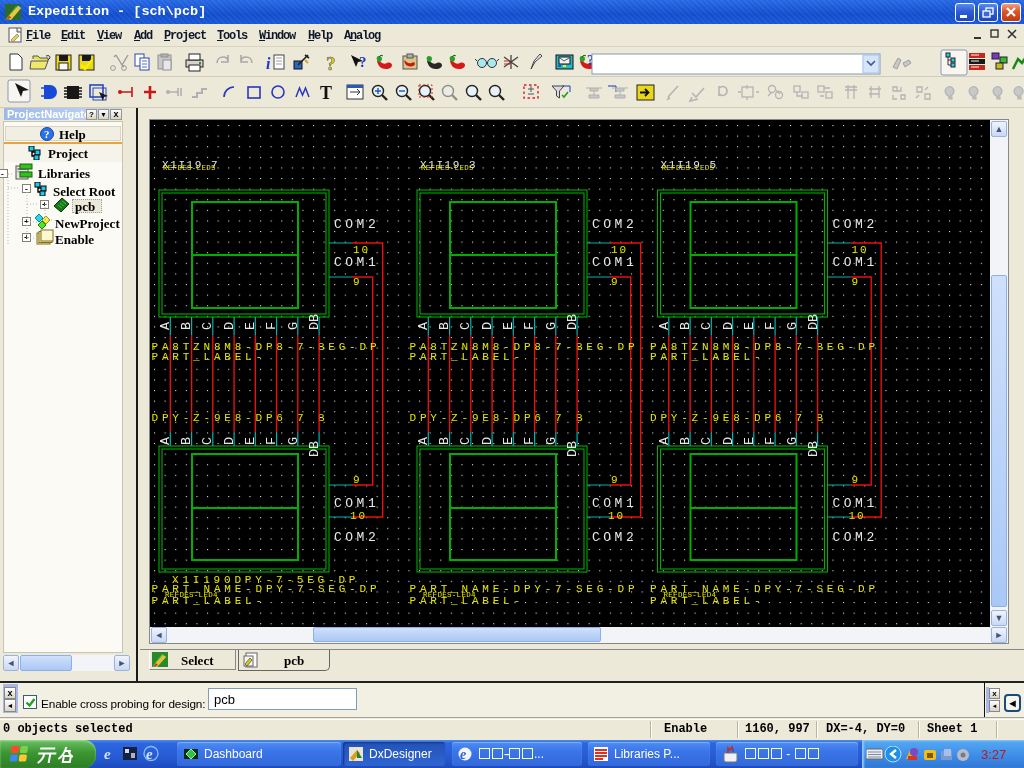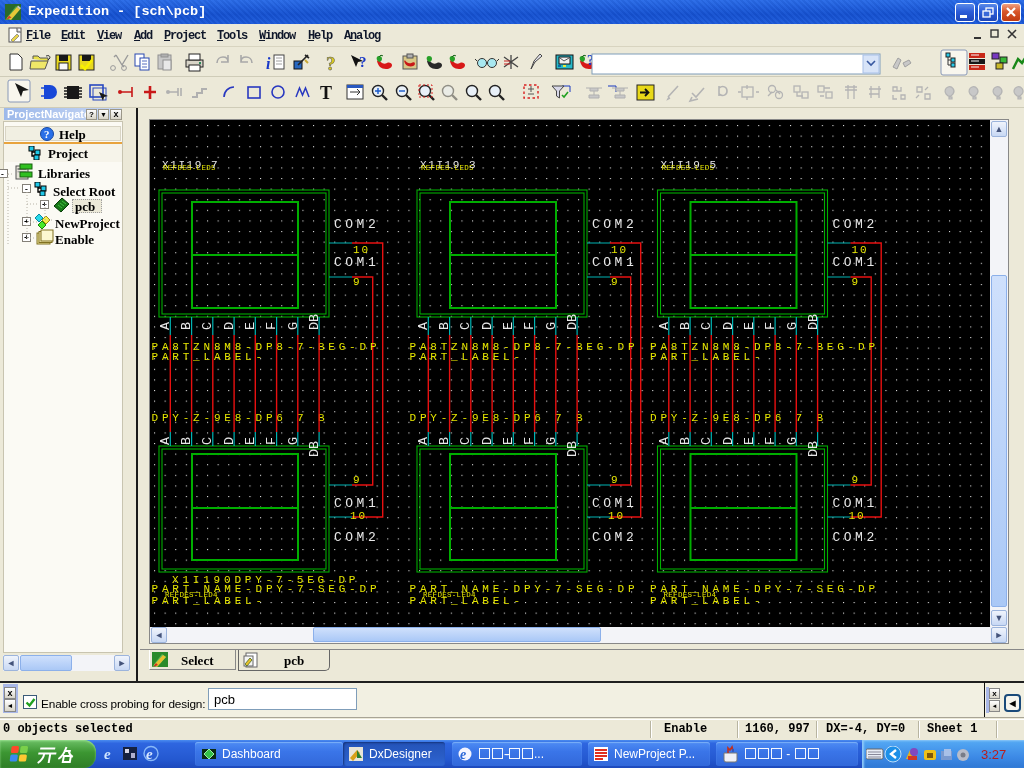--- a/index.html
+++ b/index.html
@@ -571,21 +571,21 @@
  </g>
 </svg>
 <svg class="abs" style="left:102px;top:745px" width="70" height="19" viewBox="0 0 70 19">
  <text x="2" y="14" font-family="Liberation Serif" font-style="italic" font-weight="bold" font-size="15" fill="#cfe4ff">e</text>
  <rect x="21" y="2" width="14" height="13" fill="#16213f"></rect>
  <rect x="23" y="4" width="4" height="4" fill="#d8d8e8"></rect>
     <rect x="29" y="8" width="4" height="5" fill="#b0b0cc"></rect>
  <text x="44" y="14" font-family="Liberation Serif" font-style="italic" font-weight="bold" font-size="15" fill="#d8e8ff">e</text>
  <circle cx="49" cy="8.5" r="7" fill="none" stroke="#88b8f8" stroke-width="1.4"></circle>
 </svg>
-<div class="taskbtn" style="left:195px;width:148px">
+<div class="taskbtn" style="left:177px;width:164px">
  <svg style="position:absolute;left:6px;top:4px" width="16" height="16" viewBox="0 0 16 16">
   <rect x="1" y="3" width="14" height="10" fill="#0a2a12"></rect>
   <path d="M8 3l5 5-5 5-5-5z" fill="#35c048" stroke="#9af0a8" stroke-width="1"></path>
  </svg>
  <span style="margin-left:27px">Dashboard</span></div>
 <div class="taskbtn pressed" style="left:343px;width:102px">
  <svg style="position:absolute;left:5px;top:4px" width="16" height="16" viewBox="0 0 16 16">
   <rect x="1" y="1" width="14" height="14" fill="#e8e4d8"></rect>
   <path d="M2 12l7-8 3 3-7 8z" fill="#d8a018"></path>
       <path d="M9 4l5 8h-5z" fill="#2a8030"></path>
@@ -595,21 +595,21 @@
  <svg style="position:absolute;left:5px;top:4px" width="16" height="16" viewBox="0 0 16 16">
   <circle cx="8" cy="8" r="6.5" fill="#f4f4ff"></circle>
   <text x="3" y="13" font-family="Liberation Serif" font-weight="bold" font-style="italic" font-size="14" fill="#2a66d8">e</text>
  </svg>
  <span style="margin-left:26px"><span class="cjk"></span><span class="cjk"></span><span style="letter-spacing:-2px">--</span><span class="cjk"></span><span class="cjk"></span>...</span></div>
 <div class="taskbtn" style="left:588px;width:122px">
  <svg style="position:absolute;left:5px;top:4px" width="16" height="16" viewBox="0 0 16 16">
   <rect x="1" y="1" width="14" height="14" fill="#fff"></rect>
   <path d="M2 4h12M2 7h12M2 10h12M2 13h8" stroke="#e03020" stroke-width="2"></path>
  </svg>
- <span style="margin-left:26px">NewProject P...</span></div>
+ <span style="margin-left:26px">Libraries P...</span></div>
 <div class="taskbtn" style="left:716px;width:142px">
  <svg style="position:absolute;left:6px;top:3px" width="17" height="18" viewBox="0 0 17 18">
   <path d="M2 8h13v7a2 2 0 0 1-2 2H4a2 2 0 0 1-2-2z" fill="#f0f0f6" stroke="#777"></path>
   <path d="M6 8V3l2 2 2-3 1 4" stroke="#c03020" stroke-width="1.6" fill="none"></path>
   <path d="M11 7V4" stroke="#2858c8" stroke-width="1.6"></path>
  </svg>
  <span style="margin-left:28px"><span class="cjk"></span><span class="cjk"></span><span class="cjk"></span> - <span class="cjk"></span><span class="cjk"></span></span></div>
 <div class="abs" id="tray"></div>
 <svg class="abs" style="left:866px;top:746px" width="110" height="17" viewBox="0 0 110 17">
  <rect x="0" y="3" width="17" height="10" rx="1.5" fill="#e8ecf4" stroke="#666"></rect>

